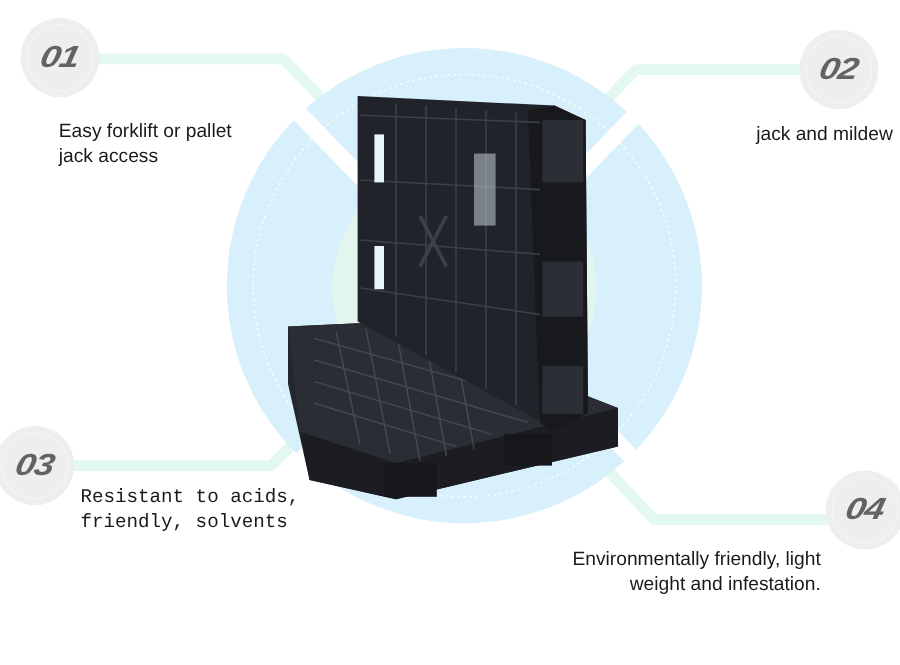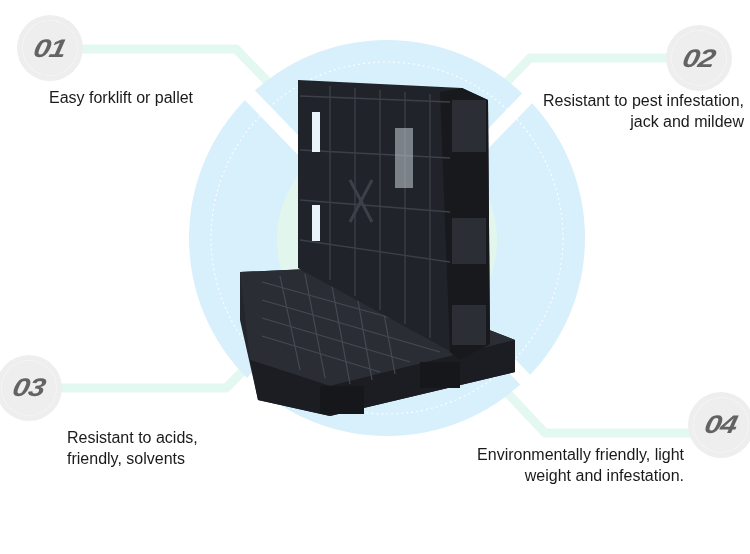--- a/index.html
+++ b/index.html
@@ -6,21 +6,21 @@
   body { width: 750px; height: 554px; position: relative; overflow: hidden;
          font-family: "Liberation Sans", sans-serif; }
   .stage { position: absolute; left: 0; top: 0; width: 750px; height: 554px; }
   svg.bg { position: absolute; left: 0; top: 0; }
   .badge { position: absolute; width: 66px; height: 66px; border-radius: 50%;
            background: #eeeeee; display: flex; align-items: center; justify-content: center; }
   .badge::after { content: ""; position: absolute; inset: 5px; border-radius: 50%;
            border: 1px dotted #ffffff; opacity: 0.8; }
   .badge-num { font-family: "Liberation Sans", sans-serif; font-weight: bold; font-style: italic;
            font-size: 30px; color: #636363; letter-spacing: -1px; transform: skewX(-12deg) scaleY(0.85); }
-  .feat { position: absolute; font-size: 16px; line-height: 21px; color: #1a1a1a; }
+  .feat { position: absolute; font-size: 16px; line-height: 21px; color: #1a1a1a; margin-top: 12px; }
   .feat.right { text-align: right; }
   .feat span { display: block; white-space: nowrap; }
 </style>
 </head>
 <body>
 
 <div class="stage">
 
   <svg class="bg" width="750" height="554" viewBox="0 0 750 554">
 
@@ -86,34 +86,34 @@
       <rect x="452" y="218" width="34" height="46" fill="#2b2e35"></rect>
       <rect x="452" y="305" width="34" height="40" fill="#2b2e35"></rect>
     </g>
   </svg>
 
   <div class="badge" style="left:17px; top:15px;">
     <span class="badge-num">01</span>
   </div>
   <div class="feat" style="left:49px; top:87px;">
     <span>Easy forklift or pallet</span>
+    <span>jack access</span>
   </div>
 
   <div class="badge" style="left:666px; top:25px;">
     <span class="badge-num">02</span>
   </div>
   <div class="feat right" style="right:6px; top:90px;">
-    <span>Resistant to pest infestation,</span>
     <span>jack and mildew</span>
   </div>
 
   <div class="badge" style="left:-4px; top:355px;">
     <span class="badge-num">03</span>
   </div>
-  <div class="feat" style="left:67px; top:427px;">
+  <div class="feat" style="left:67px; top:392px;font-family:Liberation Mono, monospace;">
     <span>Resistant to acids,</span>
     <span>friendly, solvents</span>
   </div>
 
   <div class="badge" style="left:688px; top:392px;">
     <span class="badge-num">04</span>
   </div>
   <div class="feat right" style="right:66px; top:444px;">
     <span>Environmentally friendly, light</span>
     <span>weight and infestation.</span>

